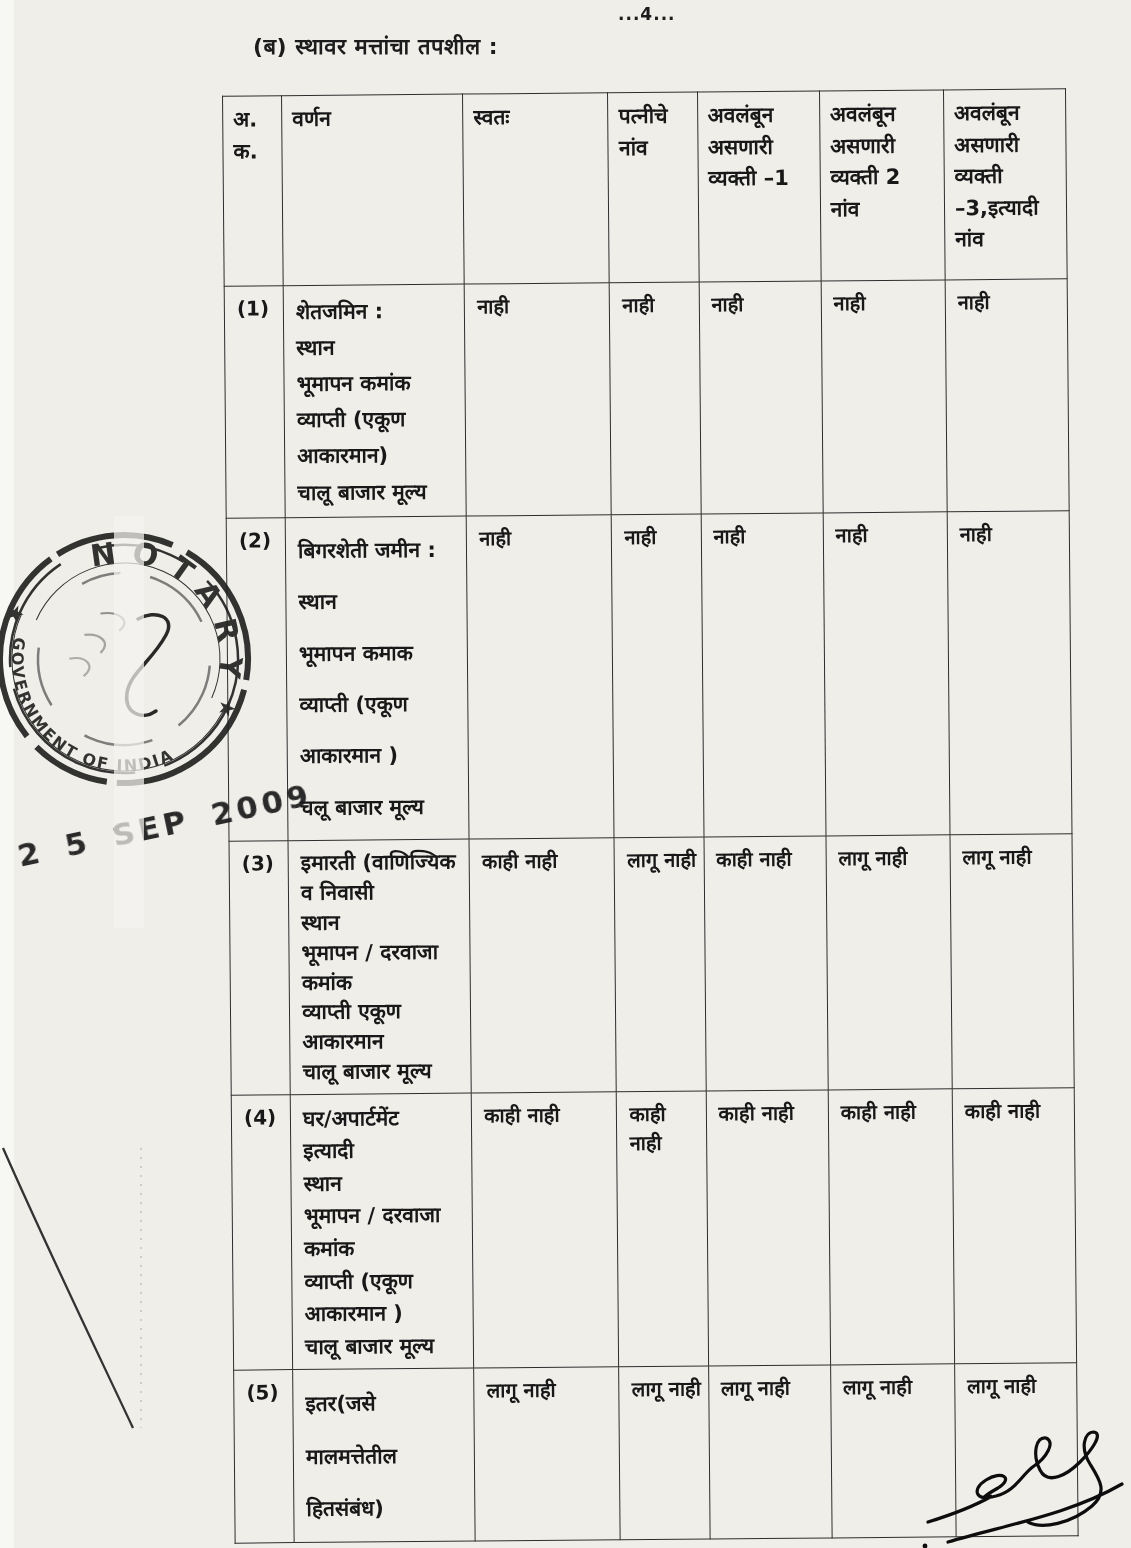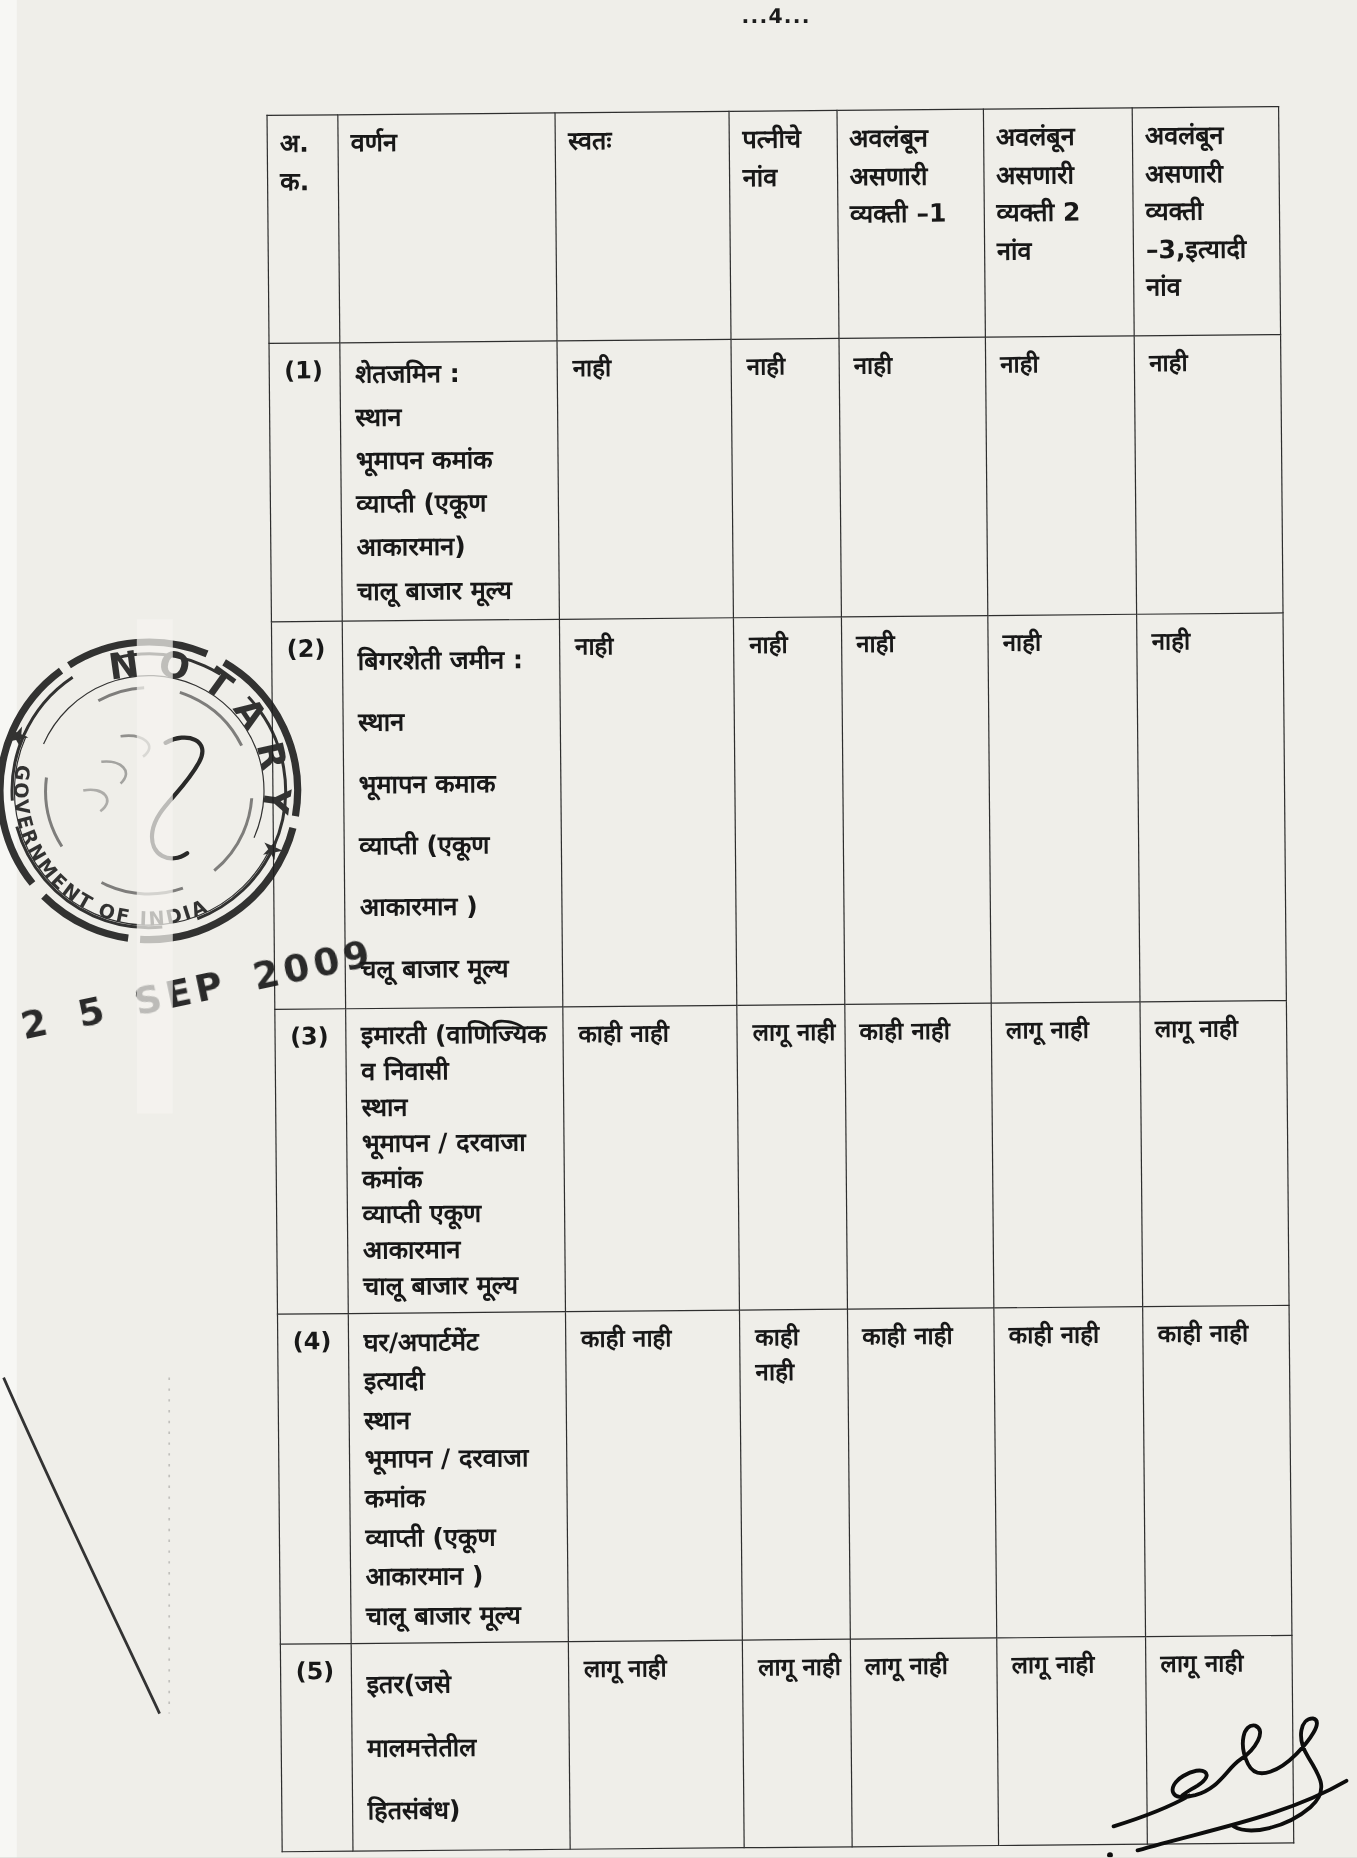--- a/index.html
+++ b/index.html
@@ -65,20 +65,21 @@
   }
   .crease{position:absolute;left:0;top:1140px;pointer-events:none;}
   .signature{position:absolute;left:920px;top:1430px;}
 </style>
 </head>
 <body>
 
 <div class="page">
 
   <div class="page-number">...4...</div>
+  <div class="heading">(ब) स्थावर मत्तांचा तपशील :</div>
 
   <div class="tbl-wrap">
     <table class="doc">
       <colgroup>
         <col style="width:59px">
           <col style="width:181px">
           <col style="width:145px">
         <col style="width:89px">
           <col style="width:122px">
           <col style="width:124px">

